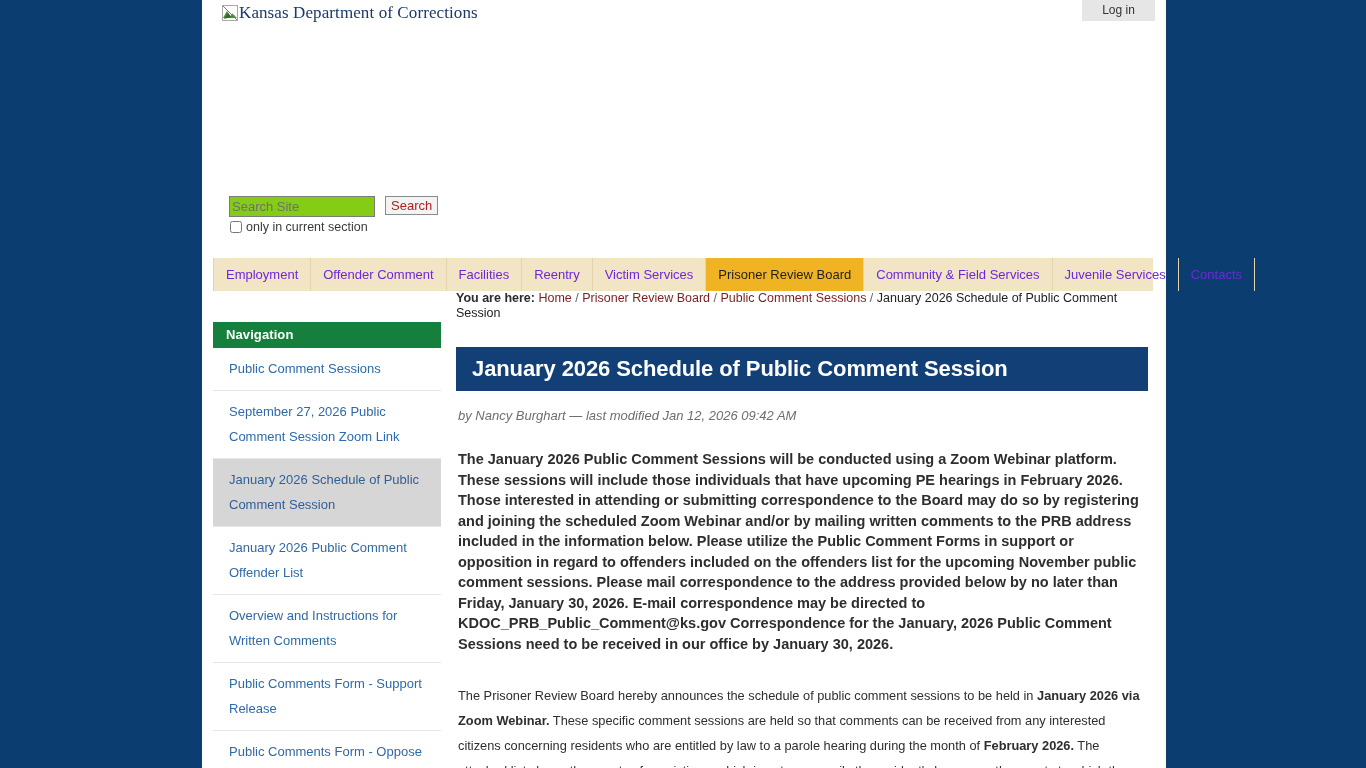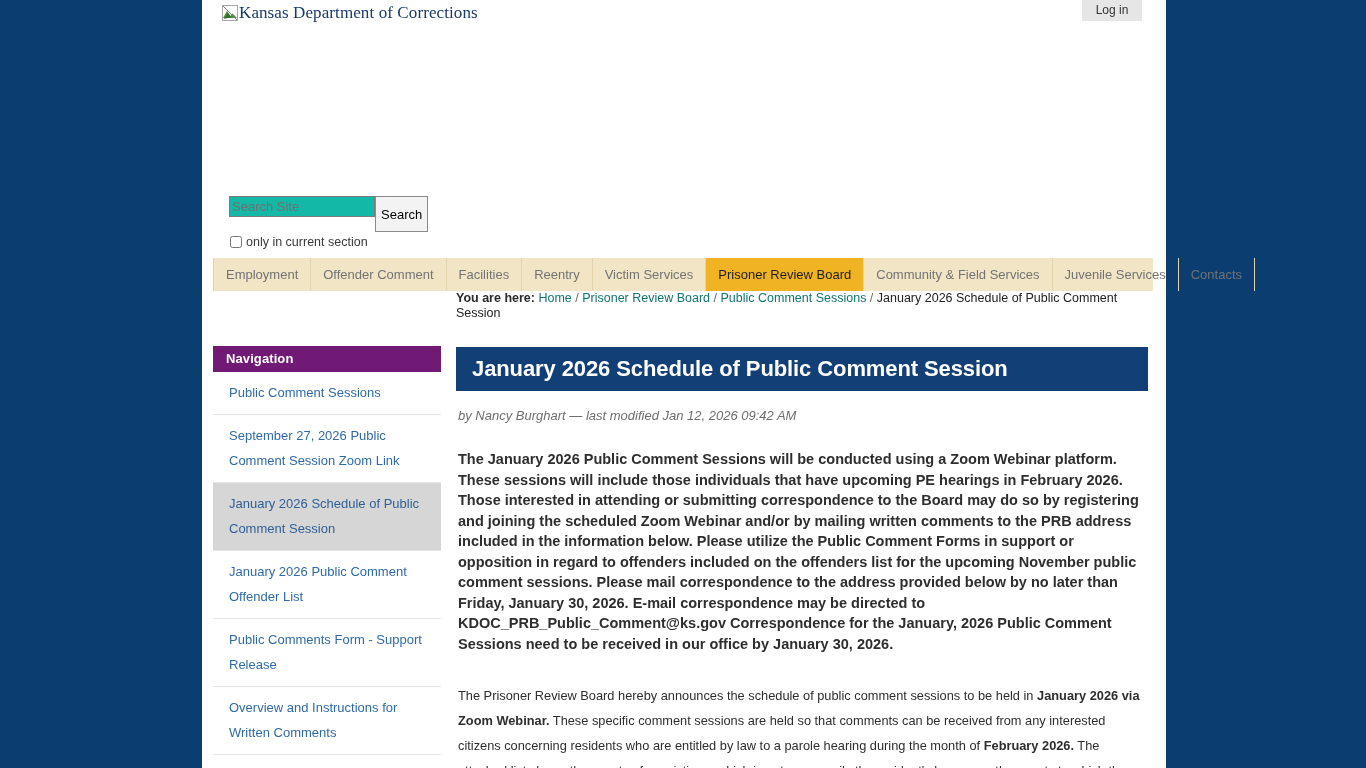--- a/index.html
+++ b/index.html
@@ -37,21 +37,21 @@
   
   #login-bar {
     position: absolute;
     left: 880px;
     top: 0px;
     width: 68px;
     height: 21px;
   }
   .login-button {
     display: block;
-    width: 60px;
+    width: 73px;
     height: 21px;
     line-height: 21px;
     text-align: center;
     background: #e6e6e6;
     color: #333;
     font-size: 12px;
     text-decoration: none;
     border: none;
     cursor: pointer;
     font-family: "Liberation Sans", sans-serif;
@@ -91,33 +91,33 @@
   .search-row { display: flex; align-items: flex-start; }
   .search-input {
     width: 140px;
     height: 17px;
     box-sizing: content-box;
     padding: 1px 2px;
     border: 1px solid #7b7b7b;
     font-family: "Liberation Sans", sans-serif;
     font-size: 13px;
     color: #333;
-    background: #14b8a6;
+    background: #84cc16;
     outline: none;
   }
   .search-input::placeholder { color: #707070; }
   .search-button {
-    margin-left: 0;
-    height: 36px;
+    margin-left: 10px;
+    height: 19px;
     padding: 0 5px;
     border: 1px solid #8b8b8b;
     background: #f3f3f3;
     font-family: "Liberation Sans", sans-serif;
     font-size: 13px;
-    color: #000000;
+    color: #b91c1c;
     cursor: pointer;
   }
   .search-scope {
     margin-top: 3px;
     display: flex;
     align-items: center;
     font-size: 12.5px;
     color: #3a3a3a;
   }
   .search-scope input[type=checkbox] {
@@ -135,21 +135,21 @@
     background: #f2e5c6;
     box-sizing: border-box;
     display: flex;
     align-items: stretch;
   }
   .nav-item {
     display: flex;
     align-items: center;
     padding: 0 12px;
     font-size: 13px;
-    color: #737373;
+    color: #6d28d9;
     text-decoration: none;
     border-right: 1px solid #e3d3ae;
     white-space: nowrap;
     cursor: pointer;
     font-family: "Liberation Sans", sans-serif;
   }
   .nav-item:first-child { border-left: 1px solid #e3d3ae; }
   .nav-item.active {
     background: #f0b323;
     color: #1e1e1e;
@@ -160,39 +160,38 @@
   #breadcrumb {
     position: absolute;
     left: 254px;
     top: 291px;
     width: 690px;
     font-size: 12.5px;
     color: #333;
     line-height: 15px;
   }
   #breadcrumb .you-are-here { font-weight: bold; color: #2b2b2b; }
-  #breadcrumb a { color: #0f766e; text-decoration: none; }
+  #breadcrumb a { color: #7f1d1d; text-decoration: none; }
   #breadcrumb .sep { color: #666; }
   #breadcrumb .current { color: #222; }
 
   
   #sidebar {
     position: absolute;
     left: 11px;
     top: 322px;
     width: 228px;
   }
   .sidebar-header {
-    background: #701a75;
+    background: #15803d;
     color: #ffffff;
     font-weight: bold;
     font-size: 13px;
     padding: 5px 10px 6px 13px;
     letter-spacing: 0.1px;
-    margin-top: 24px;
   }
   .sidebar-list { list-style: none; margin: 0; padding: 0; }
   .sidebar-item {
     border-bottom: 1px solid #e6e6e6;
     display: block;
   }
   .sidebar-item a {
     display: block;
     padding: 8px 10px 9px 16px;
     color: #2f6aa8;
@@ -301,24 +300,24 @@
         <li class="sidebar-item">
           <a href="#">September 27, 2026 Public Comment Session Zoom Link</a>
         </li>
         <li class="sidebar-item selected">
           <a href="#">January 2026 Schedule of Public Comment Session</a>
         </li>
         <li class="sidebar-item">
           <a href="#">January 2026 Public Comment Offender List</a>
         </li>
         <li class="sidebar-item">
+          <a href="#">Overview and Instructions for Written Comments</a>
+        </li>
+        <li class="sidebar-item">
           <a href="#">Public Comments Form - Support Release</a>
-        </li>
-        <li class="sidebar-item">
-          <a href="#">Overview and Instructions for Written Comments</a>
         </li>
         <li class="sidebar-item">
           <a href="#">Public Comments Form - Oppose Release</a>
         </li>
       </ul>
     </aside>
 
     <main id="main">
       <h1 class="doc-title-bar">January 2026 Schedule of Public Comment Session</h1>
       <div class="byline">by Nancy Burghart — last modified Jan 12, 2026 09:42 AM</div>

